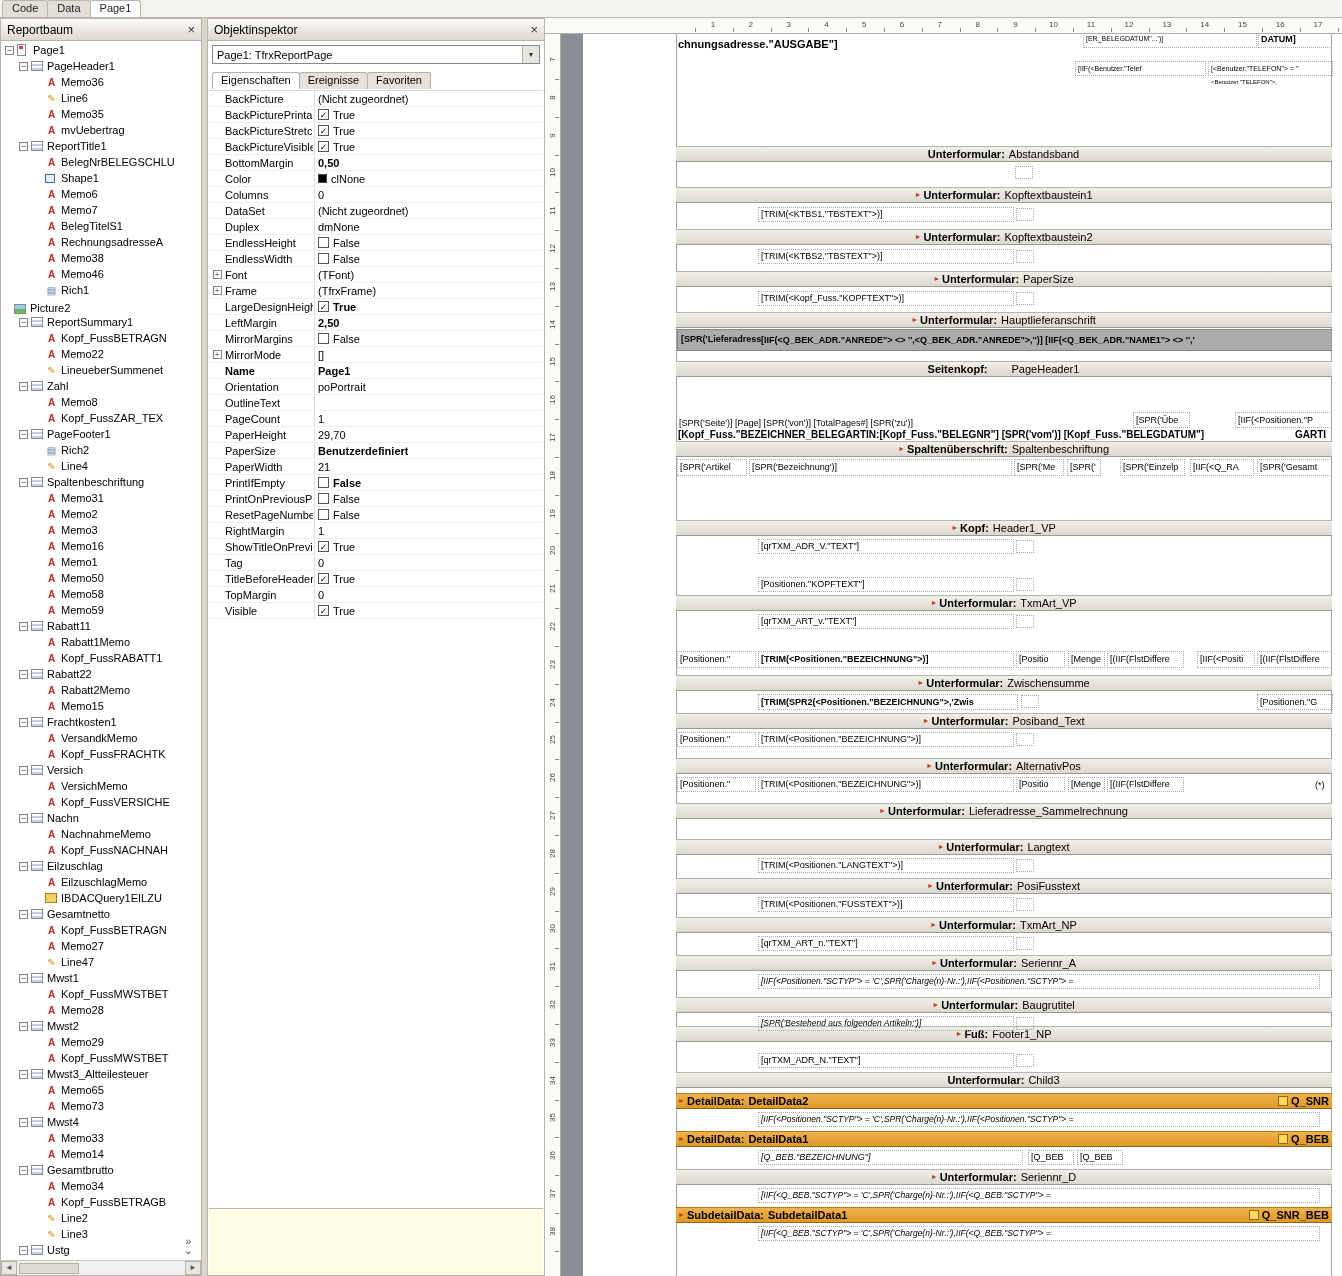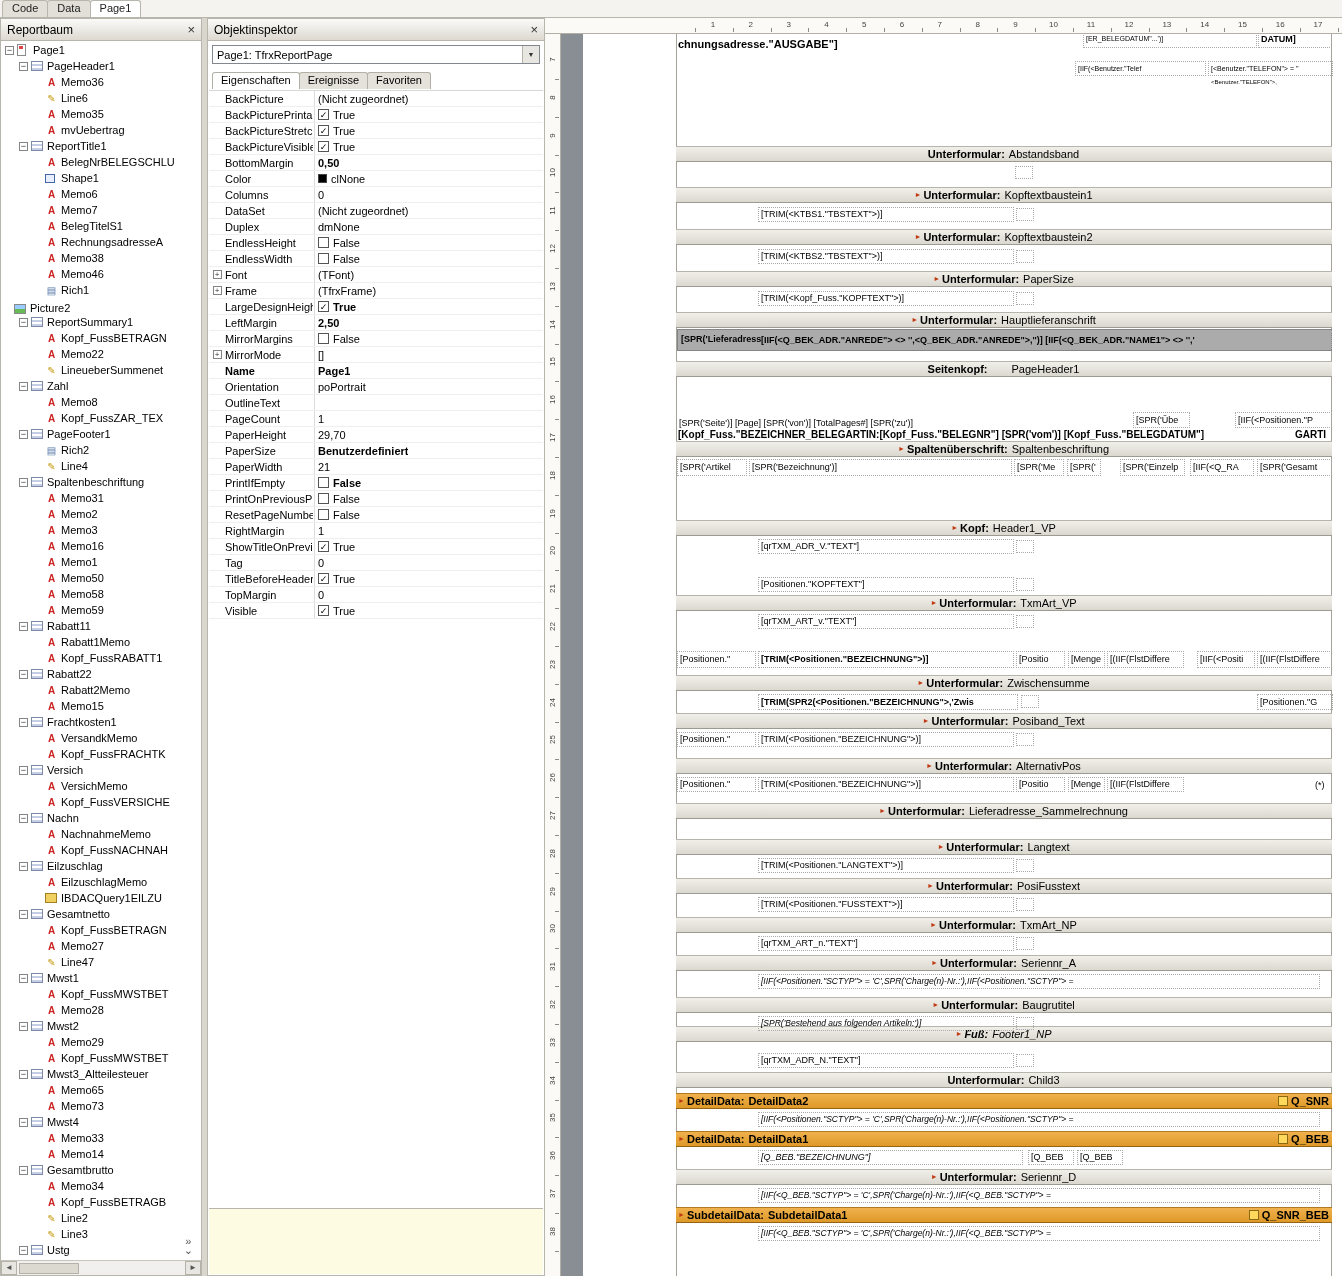--- a/index.html
+++ b/index.html
@@ -1009,21 +1009,21 @@
       <span class="bname">Seriennr_A</span>
     </div>
     <div class="ditem dbox di" style="left: 213px; top: 956px; width: 562px; height: 15px; line-height: 13px; font-size: 8.5px;">[IIF(&lt;Positionen."SCTYP"&gt; = 'C',SPR('Charge(n)-Nr.:'),IIF(&lt;Positionen."SCTYP"&gt; =</div>
     <div class="band-h band-gray" style="top: 979px;">
       <span class="bmk">►</span>
       <span class="btype">Unterformular:</span>
       <span class="bname">Baugrutitel</span>
     </div>
     <div class="ditem dbox di" style="left: 213px; top: 998px; width: 256px; height: 15px; line-height: 13px; font-size: 8.5px;">[SPR('Bestehend aus folgenden Artikeln:')]</div>
     <div class="ditem dbox" style="left: 471px; top: 999px; width: 18px; height: 13px; line-height: 11px;"></div>
-    <div class="band-h band-gray" style="top: 1008px; font-style: italic;">
+    <div class="band-h band-gray" style="top: 1008px;">
       <span class="bmk">►</span>
       <span class="btype">Fuß:</span>
       <span class="bname">Footer1_NP</span>
     </div>
     <div class="ditem dbox" style="left: 213px; top: 1035px; width: 256px; height: 15px; line-height: 13px;">[qrTXM_ADR_N."TEXT"]</div>
     <div class="ditem dbox" style="left: 471px; top: 1036px; width: 18px; height: 13px; line-height: 11px;"></div>
     <div class="band-h band-gray" style="top: 1054px;">
       <span class="btype">Unterformular:</span>
       <span class="bname">Child3</span>
     </div>

